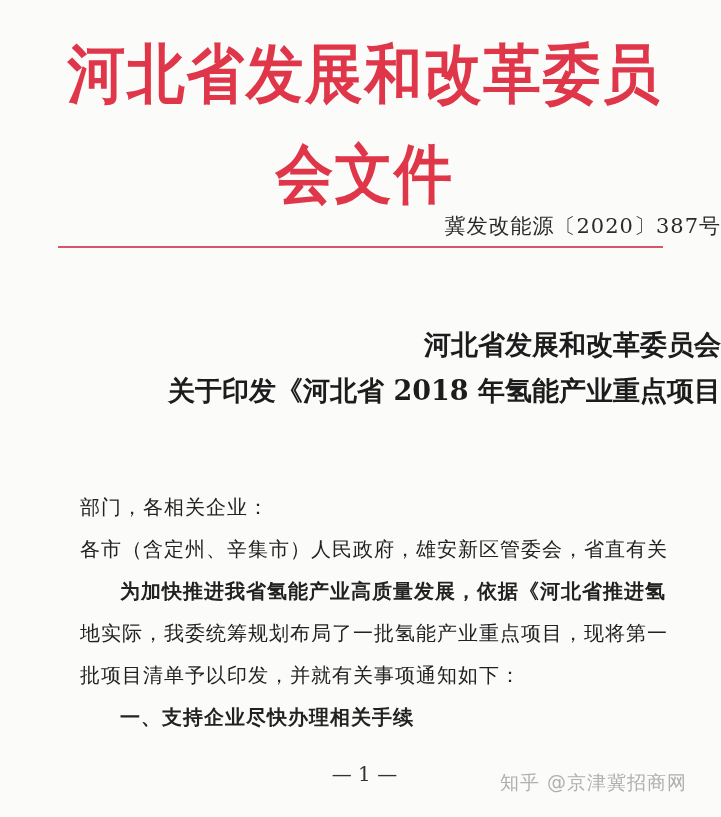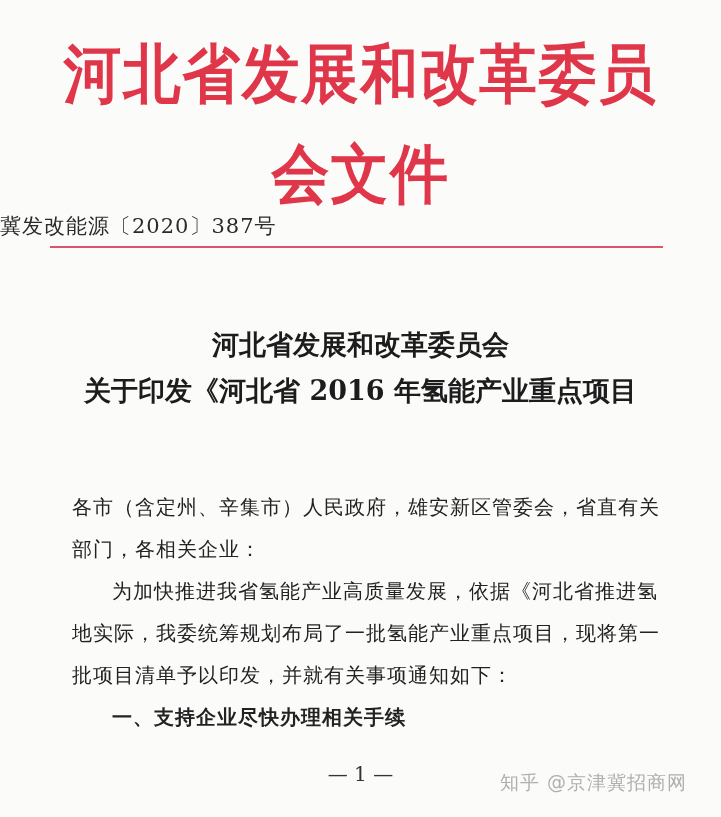--- a/index.html
+++ b/index.html
@@ -3,55 +3,55 @@
 <meta charset="utf-8">
 <style>
   html, body { margin: 0; padding: 0; }
   body {
     width: 721px; height: 817px; overflow: hidden;
     background: #fbfbfa;
     font-family: "DejaVu Serif", "Liberation Serif", serif;
     color: #222;
     position: relative;
   }
-  .page { position: absolute; inset: 0; }
+  .page { position: absolute; inset: 0; margin-left: 8px; }
   .masthead {
     position: absolute; left: 0; right: 0; top: 24px;
     text-align: center;
     font-family: "DejaVu Sans", "Liberation Sans", sans-serif;
     font-weight: bold;
     font-size: 64px;
     color: #e0364a;
     letter-spacing: 2px;
     transform: scaleX(0.9);
     transform-origin: center;
     line-height: 100px;
   }
   .doc-number {
     position: absolute; left: 0; right: 0; top: 212px;
-    text-align: left; font-size: 21px; color: #2a2a2a;
+    text-align: right; font-size: 21px; color: #2a2a2a;
     letter-spacing: 1px;
   }
   .red-rule {
     position: absolute; left: 50px; right: 58px; top: 246px;
     height: 2px; background: #d9566a;
   }
   .title {
     position: absolute; left: 0; right: 0; top: 322px;
     text-align: center; font-weight: bold; font-size: 27px;
     line-height: 46px; color: #1c1c1c;
   }
-  .title div { white-space: nowrap; }
+  .title div { white-space: nowrap; text-align: right; }
   .body-text {
     position: absolute; left: 72px; right: 50px; top: 486px;
     font-size: 20px; line-height: 42px; color: #222;
     letter-spacing: 1px;
   }
   .body-text p { margin: 0; }
-  .indent { text-indent: 2em; }
+  .indent { text-indent: 2em; font-weight: bold; }
   .section-heading {
     font-family: "DejaVu Sans", "Liberation Sans", sans-serif;
     font-weight: bold; text-indent: 2em;
   }
   .page-number {
     position: absolute; left: 0; right: 0; top: 762px;
     text-align: center; font-size: 20px; color: #333;
   }
   .watermark {
     position: absolute; right: 34px; top: 770px;
@@ -65,26 +65,26 @@
 
 <div class="page">
   <div class="masthead">河北省发展和改革委员会文件</div>
 
   <div class="doc-number">冀发改能源〔2020〕387号</div>
 
   <div class="red-rule"></div>
 
   <div class="title">
     <div>河北省发展和改革委员会</div>
-    <div>关于印发《河北省 2016 年氢能产业重点项目</div>
+    <div>关于印发《河北省 2018 年氢能产业重点项目</div>
   </div>
 
   <div class="body-text">
+    <p>部门，各相关企业：</p>
     <p>各市（含定州、辛集市）人民政府，雄安新区管委会，省直有关</p>
-    <p>部门，各相关企业：</p>
     <p class="indent">为加快推进我省氢能产业高质量发展，依据《河北省推进氢</p>
     <p>地实际，我委统筹规划布局了一批氢能产业重点项目，现将第一</p>
     <p>批项目清单予以印发，并就有关事项通知如下：</p>
     <p class="section-heading">一、支持企业尽快办理相关手续</p>
   </div>
 
   <div class="page-number">— 1 —</div>
 
   <div class="watermark">知乎 @京津冀招商网</div>
 </div>

